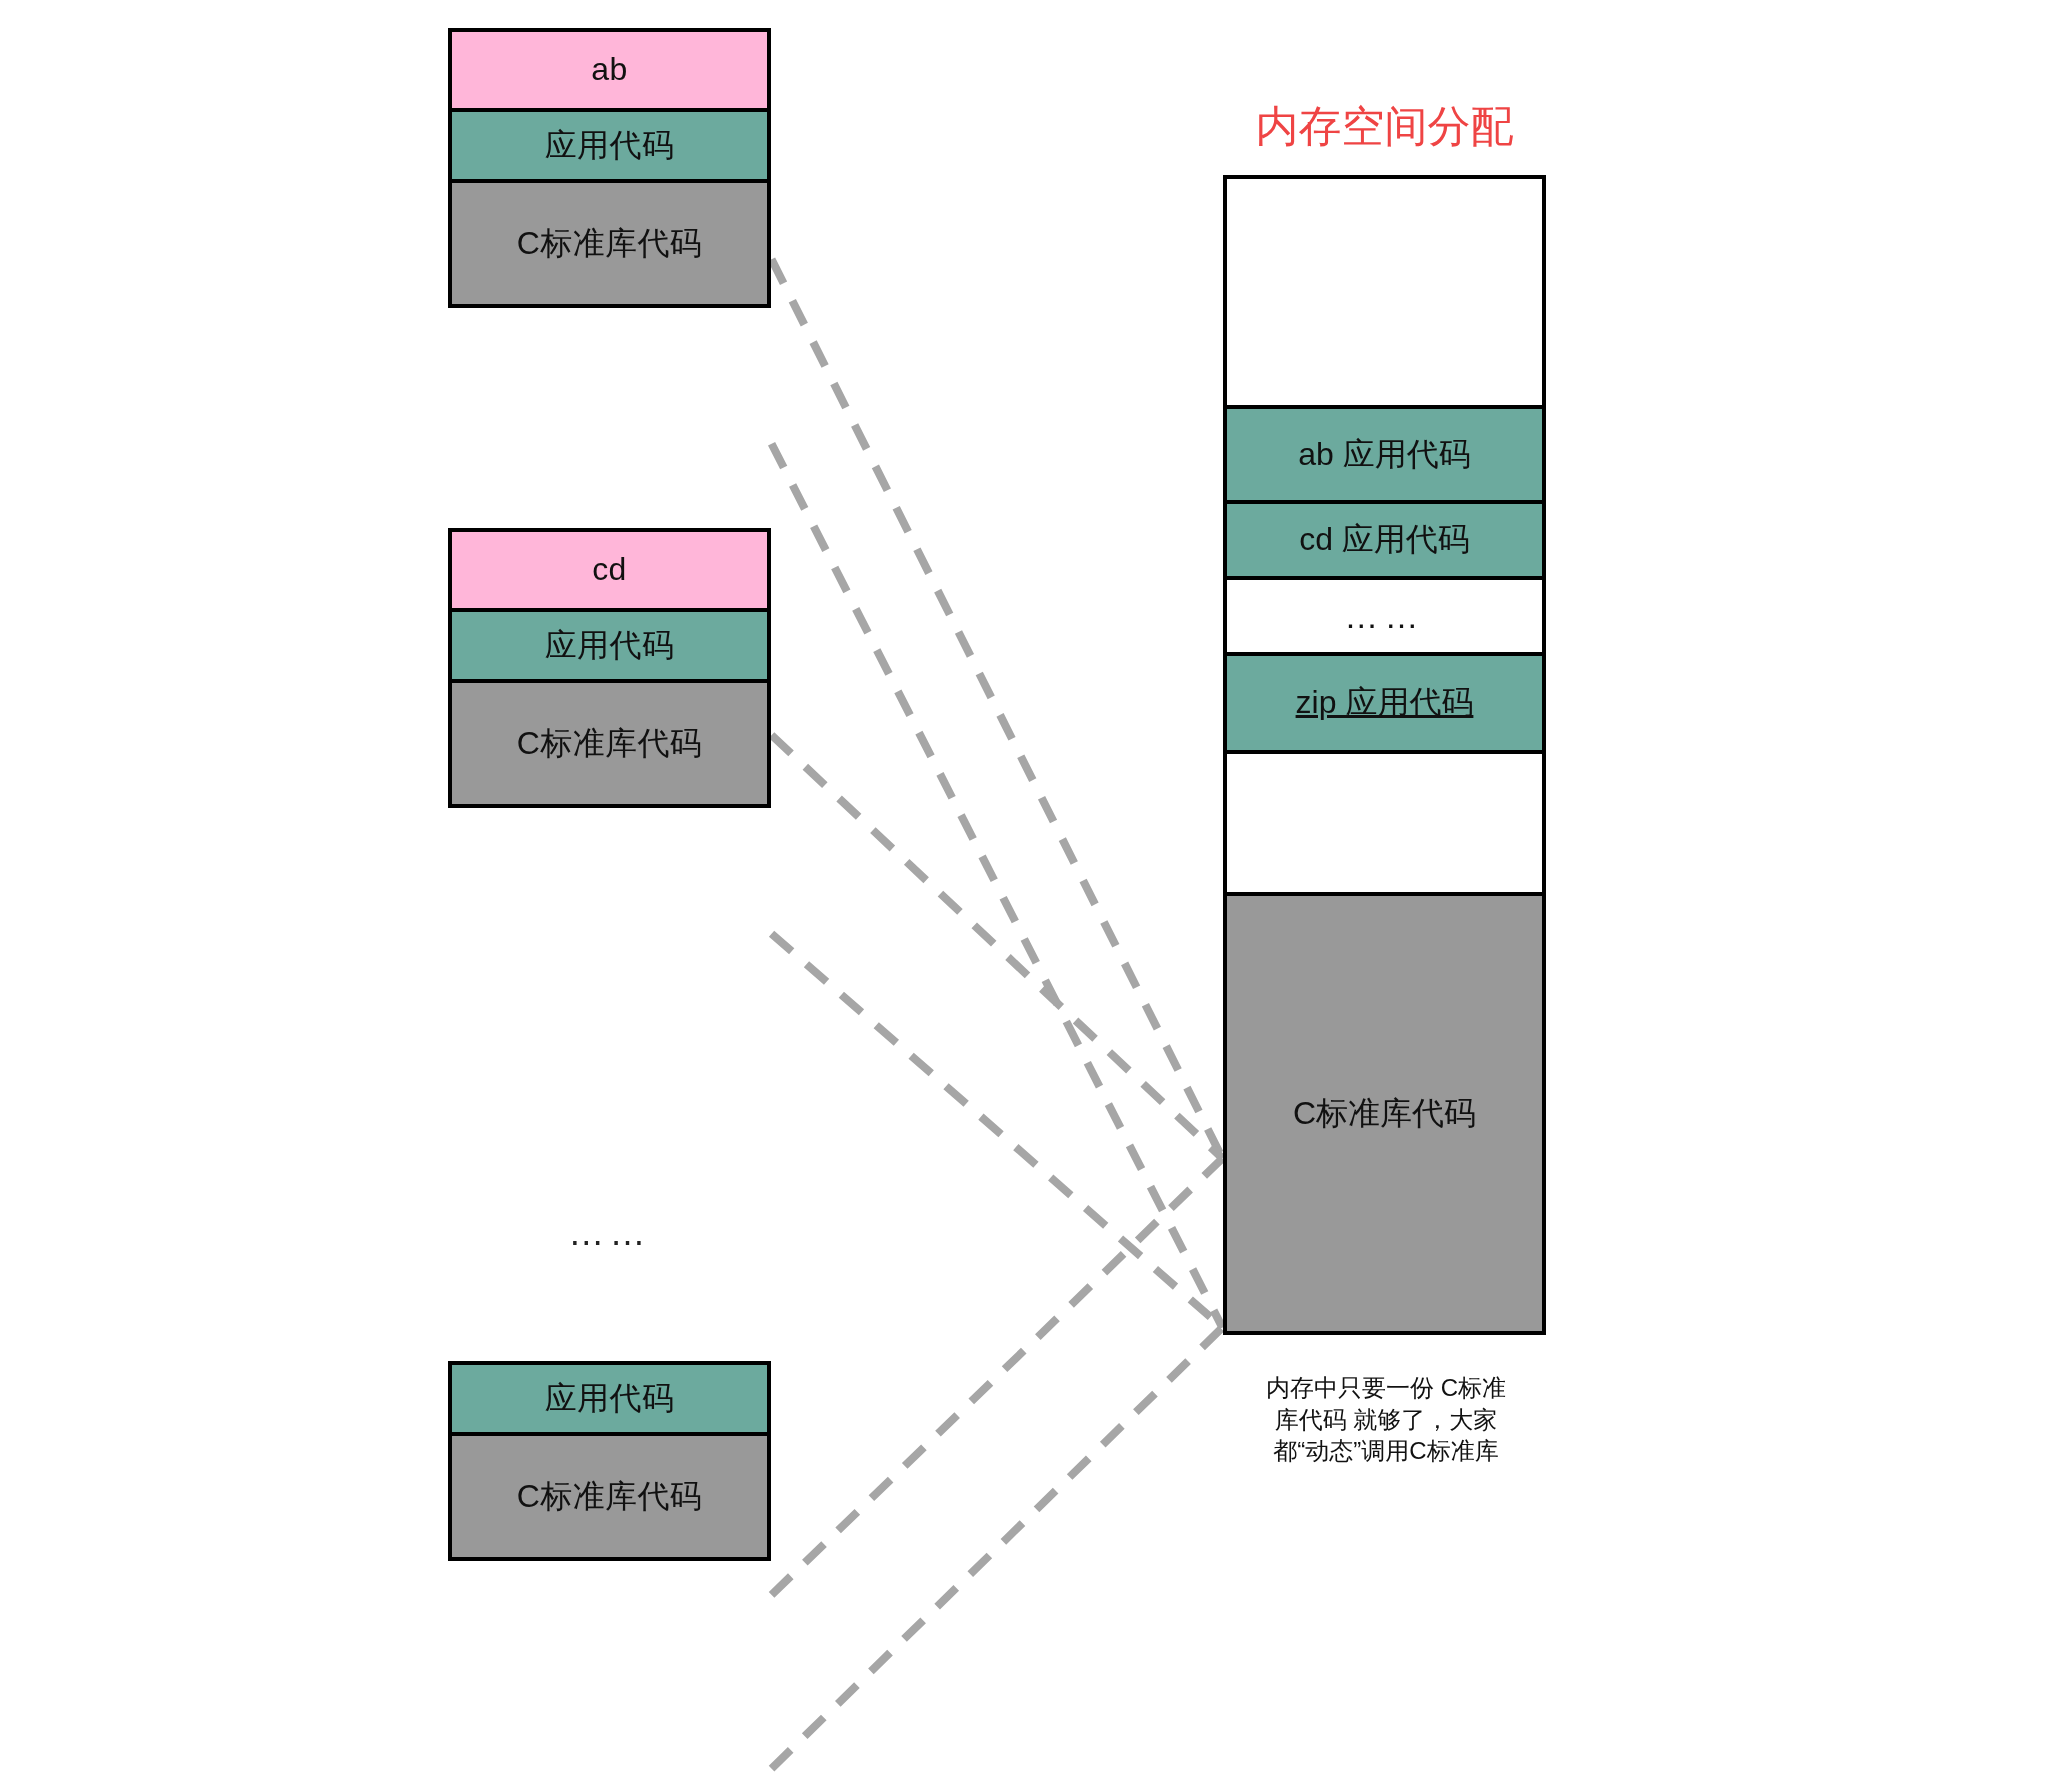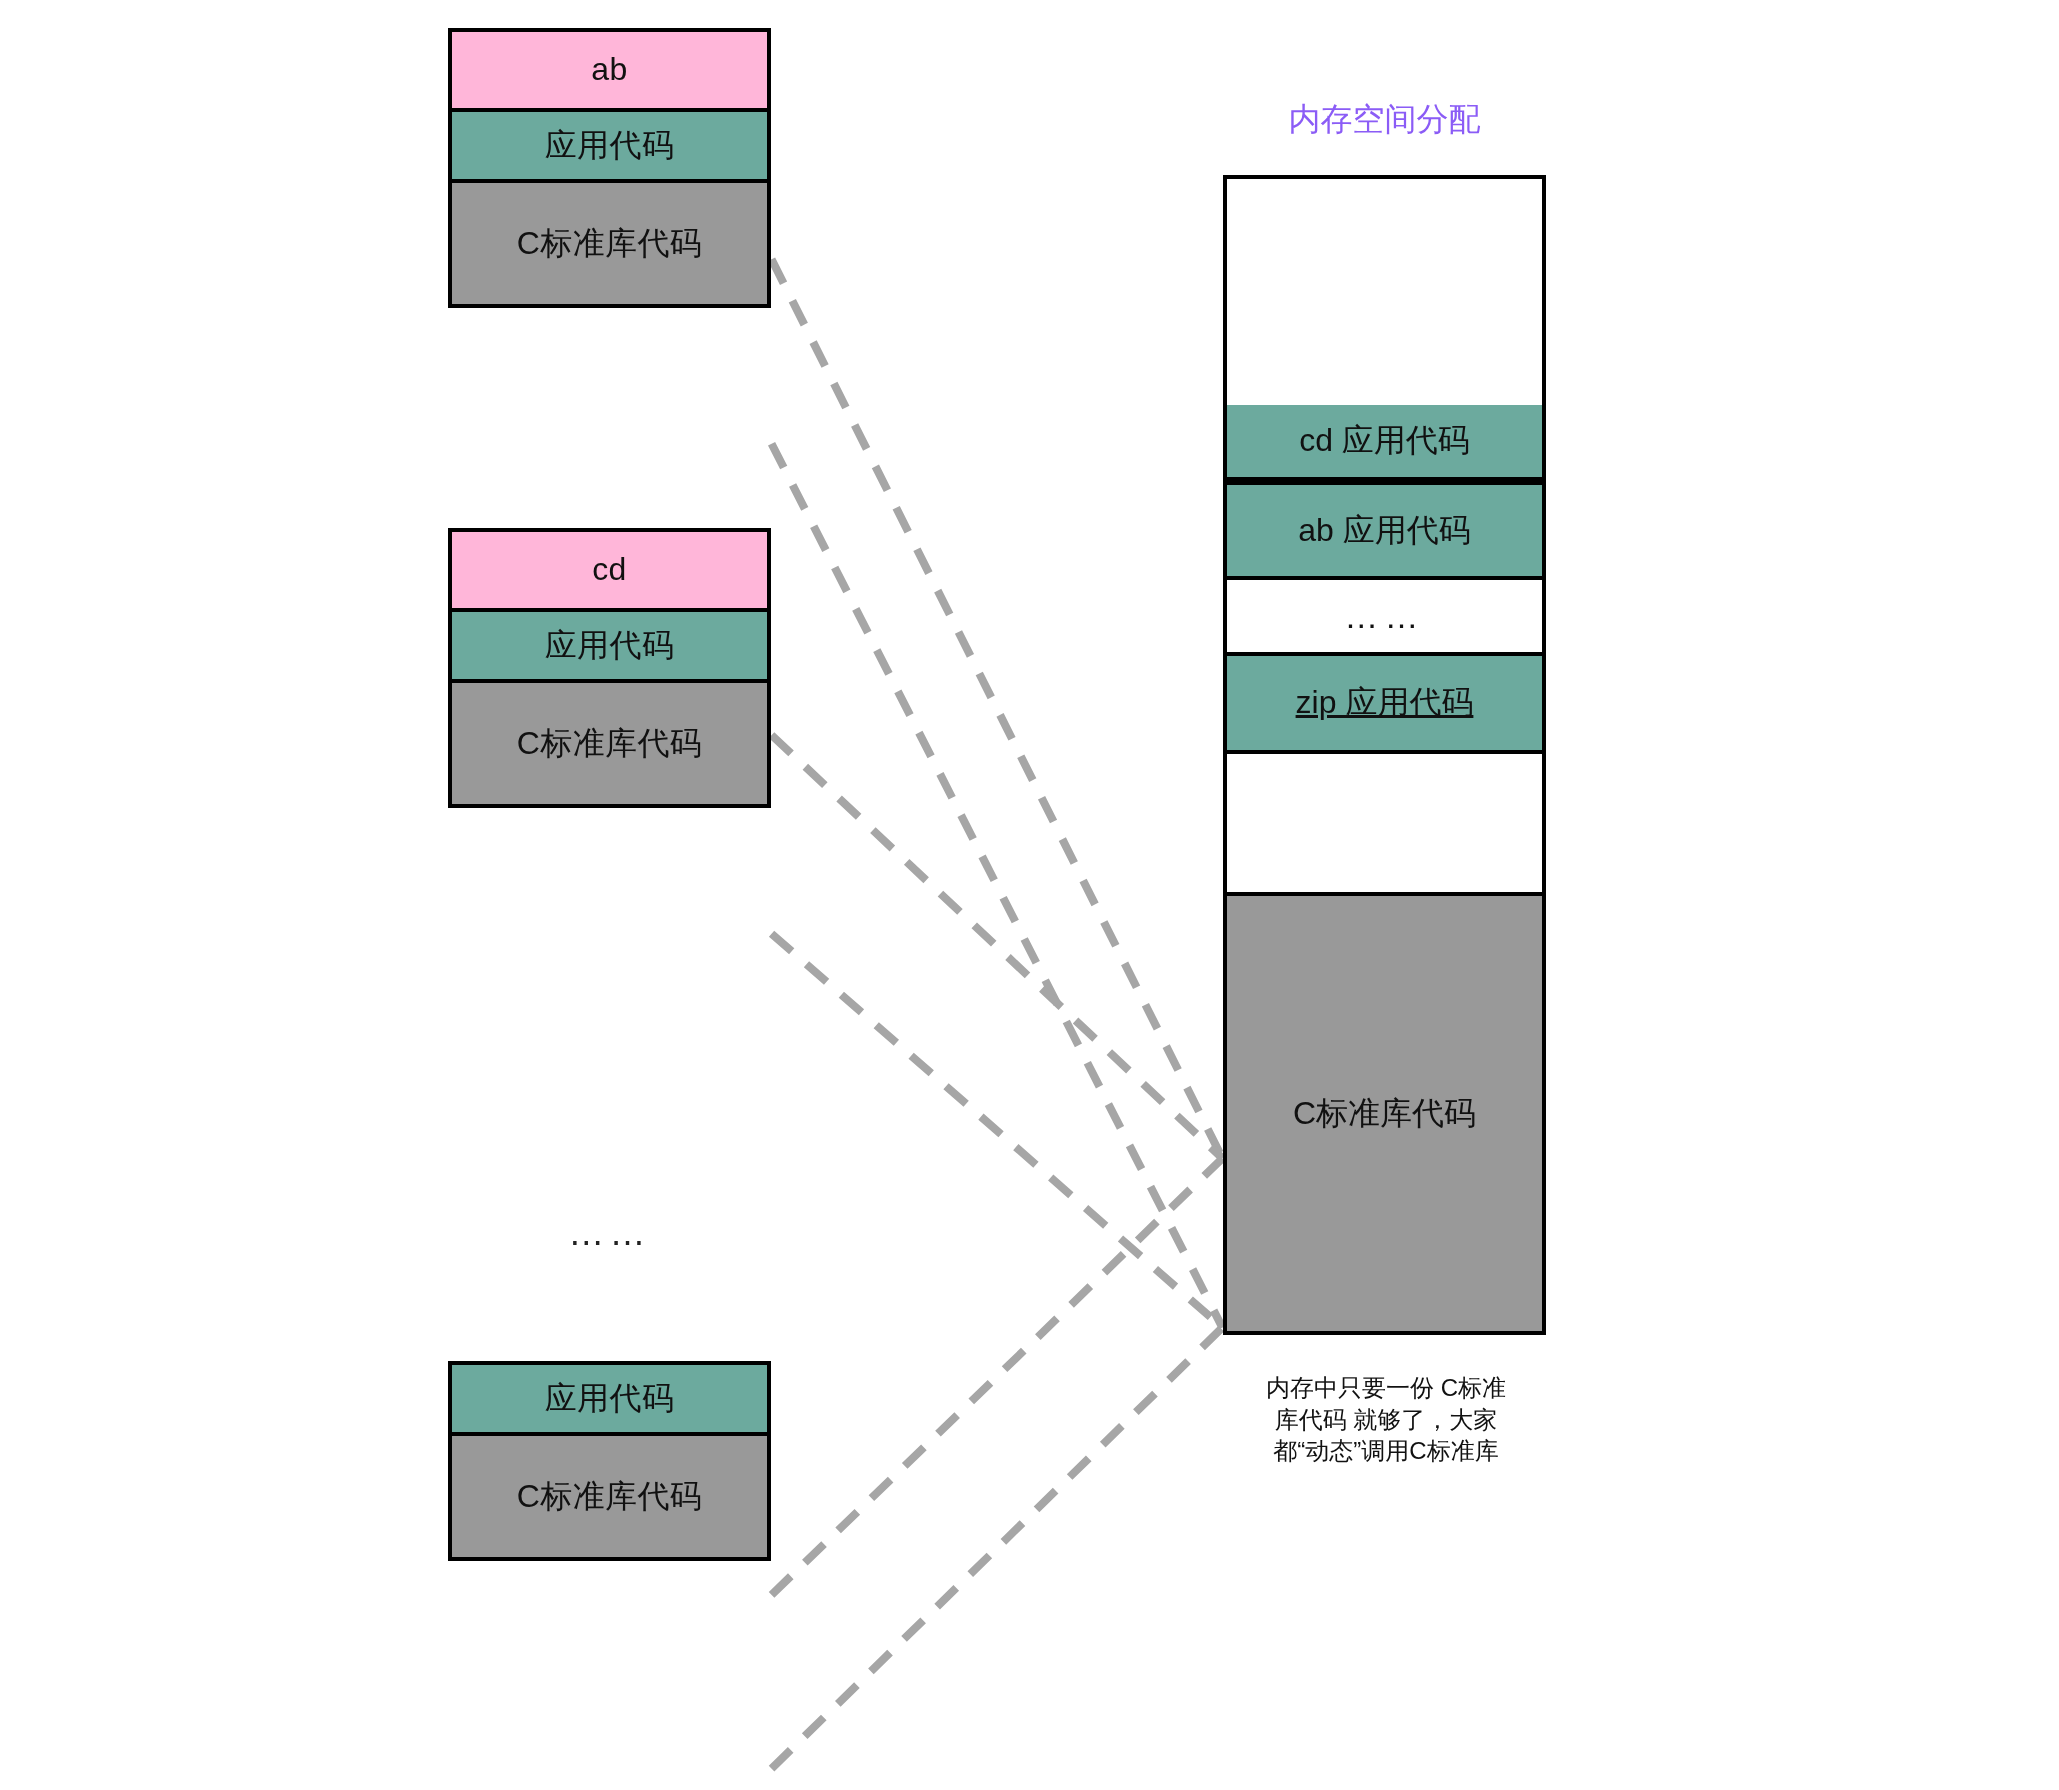--- a/index.html
+++ b/index.html
@@ -86,22 +86,22 @@
     z-index: 2;
   }
 
   
   #memory-title {
     position: absolute;
     left: 1223px;
     top: 98px;
     width: 323px;
     text-align: center;
-    font-size: 32px;
-    color: #8b5cf6;
+    font-size: 43px;
+    color: #ef4444;
     z-index: 2;
   }
   #memory-block {
     position: absolute;
     left: 1223px;
     top: 175px;
     width: 323px;
     height: 1160px;
     border: 4.5px solid #000000;
     box-sizing: border-box;
@@ -176,22 +176,22 @@
 
   <div class="program-card" id="card-zip">
     <div class="seg seg-app-code">应用代码</div>
     <div class="seg seg-libc">C标准库代码</div>
   </div>
 
   <div id="memory-title">内存空间分配</div>
 
   <div id="memory-block">
     <div class="mem-seg mem-free" style="height:226px;"></div>
+    <div class="mem-seg mem-used" style="height:99px;">ab 应用代码</div>
     <div class="mem-seg mem-used" style="height:76px; border-top:none;">cd 应用代码</div>
-    <div class="mem-seg mem-used" style="height:99px;">ab 应用代码</div>
     <div class="mem-seg mem-dots" style="height:76px;">……</div>
     <div class="mem-seg mem-used" style="height:98px; border-top:none;text-decoration:underline;">zip 应用代码</div>
     <div class="mem-seg mem-free" style="height:138px;"></div>
     <div class="mem-seg mem-libc" style="flex:1 1 auto;">C标准库代码</div>
   </div>
 
   <div id="memory-caption">
     <div>内存中只要一份 C标准</div>
     <div>库代码 就够了，大家</div>
     <div>都“动态”调用C标准库</div>

